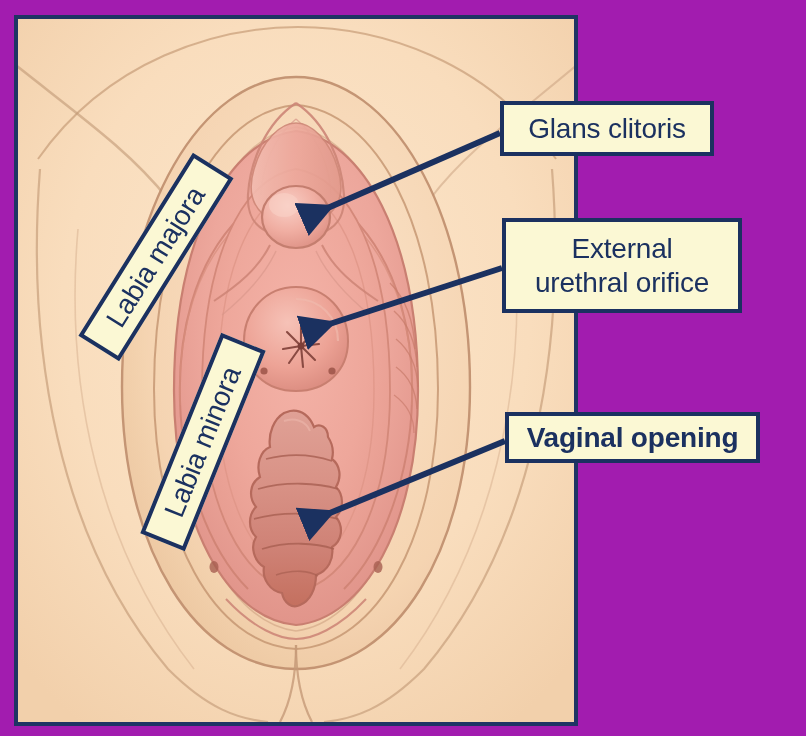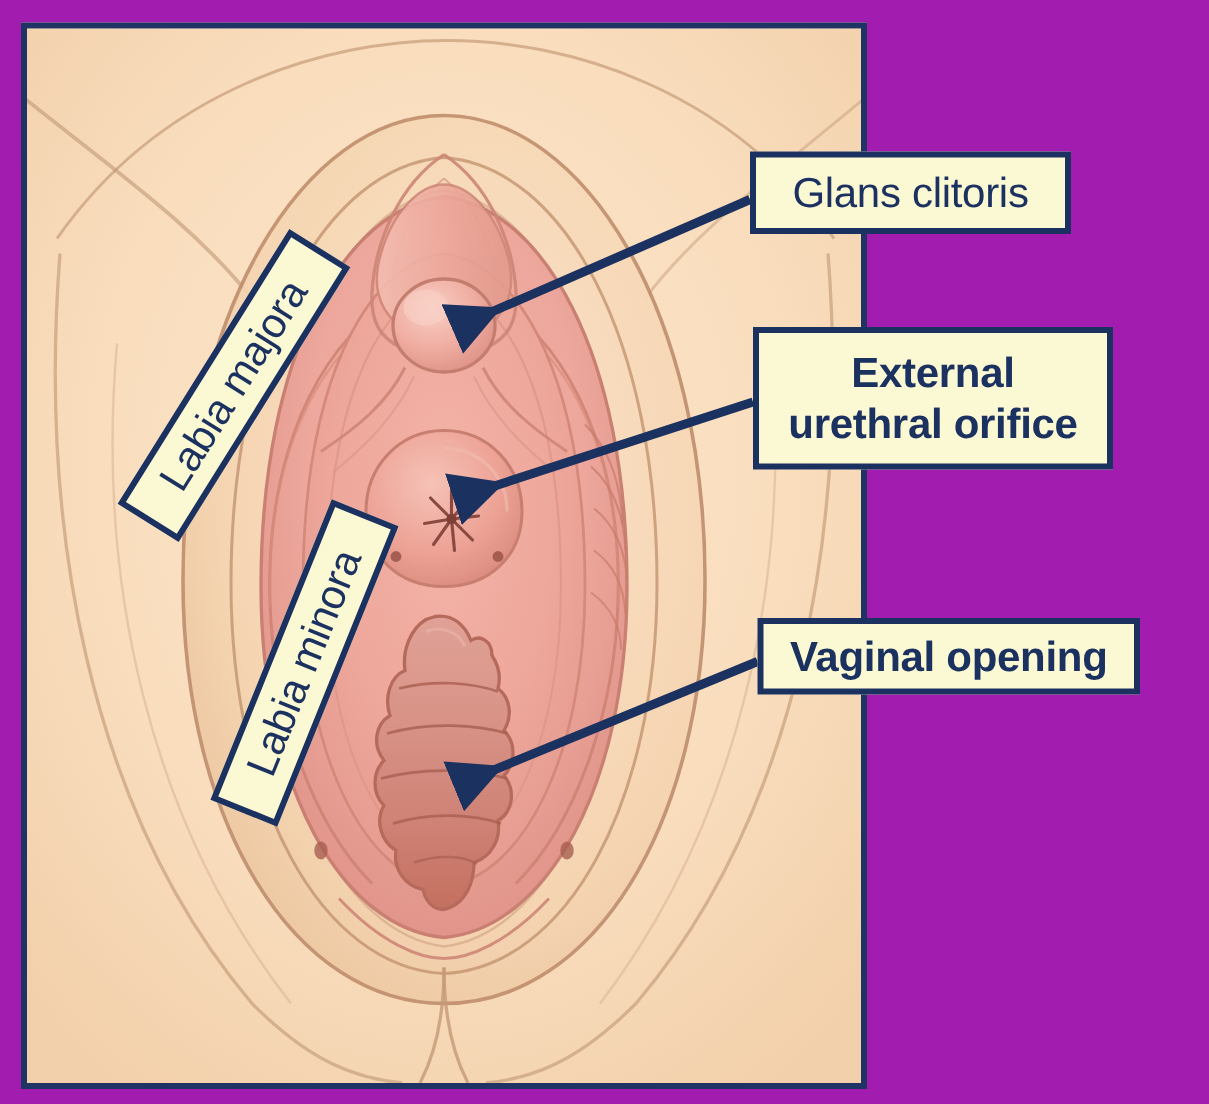--- a/index.html
+++ b/index.html
@@ -50,21 +50,21 @@
     line-height: 1.18;
     text-align: center;
     display: flex;
     align-items: center;
     justify-content: center;
     padding: 2px 10px;
     white-space: pre-line;
     letter-spacing: -0.2px;
   }
   #callout-glans-clitoris { left: 500px; top: 101px; width: 214px; height: 55px; }
-  #callout-external-urethral-orifice { left: 502px; top: 218px; width: 240px; height: 95px; font-weight: bold; }
+  #callout-external-urethral-orifice { left: 502px; top: 218px; width: 240px; height: 95px; }
   #callout-vaginal-opening { left: 505px; top: 412px; width: 255px; height: 51px; font-weight: bold; }
 
   .callout-rotated {
     position: absolute;
     box-sizing: border-box;
     background: #fbf8d4;
     border: 4px solid #1b3160;
     color: #1b3160;
     font-size: 28px;
     display: flex;

